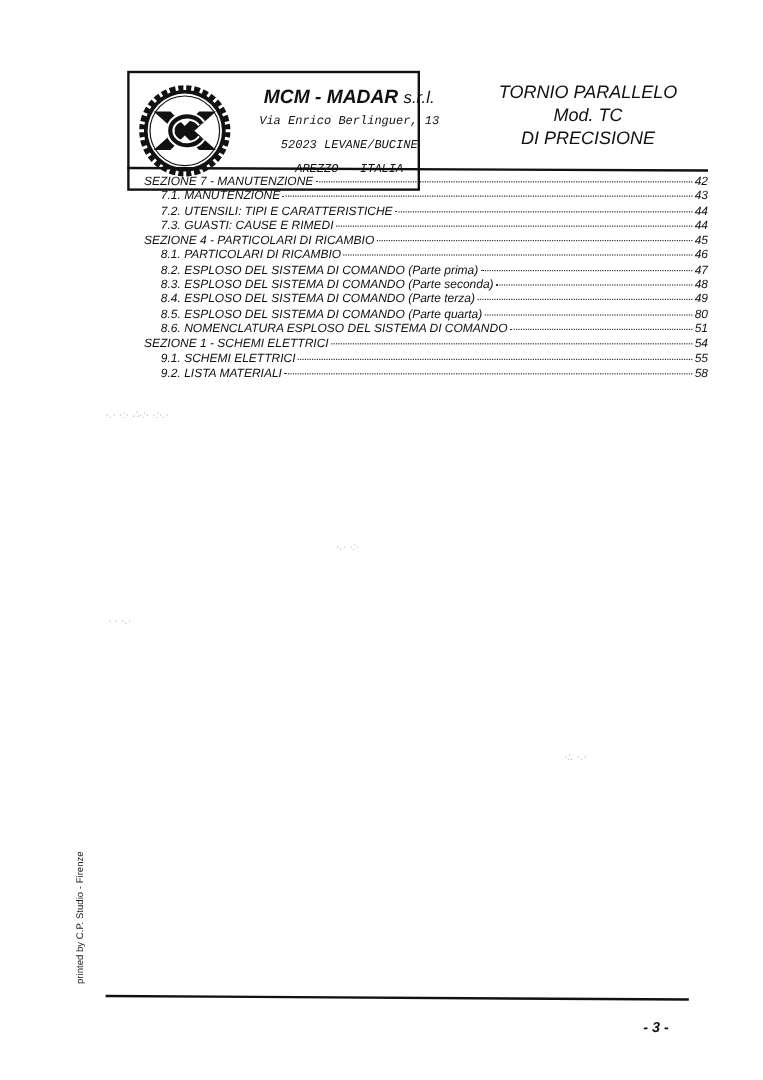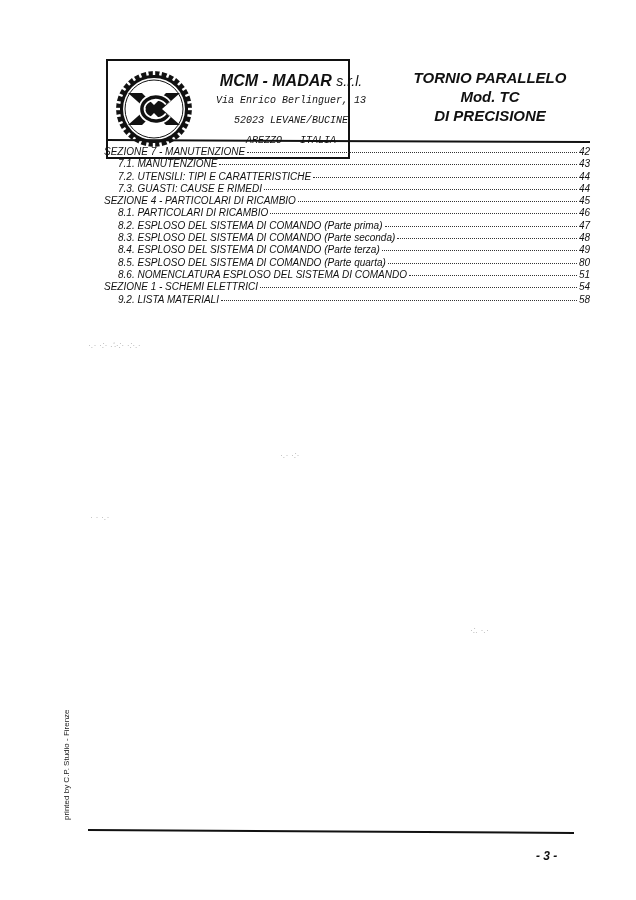--- a/index.html
+++ b/index.html
@@ -18,29 +18,29 @@
   .logo { position: absolute; left: 4px; top: 6px; width: 84px; height: 84px; }
   .company {
     position: absolute; left: 98px; top: 10px; width: 170px; text-align: center;
     font-style: italic; line-height: 20px;
   }
   .company .name { font-size: 16px; font-weight: bold; }
   .company .name .srl { font-weight: normal; font-size: 14px; }
   .company .line { font-size: 10px; font-family: Liberation Mono, monospace; }
   .title-block {
     position: absolute; left: 390px; top: 68px; width: 200px; text-align: center;
-    font-style: italic; font-weight: bold; font-size: 15px; line-height: 19px;
+    font-style: italic; font-weight: normal; font-size: 15px; line-height: 19px;
   }
   .toc { position: absolute; left: 104px; top: 146px; width: 486px; }
   .toc-row {
     display: flex; align-items: baseline; height: 12.3px;
     font-size: 10px; font-style: italic; line-height: 12.3px; white-space: nowrap;
   }
   .toc-row.sub { padding-left: 14px; }
-  .toc-row .label { flex: 0 0 auto; }
+  .toc-row .label { flex: 0 0 auto; margin-left: 16px; }
   .toc-row .leader {
     flex: 1 1 auto; margin: 0 2px; border-bottom: 1px dotted #333; transform: translateY(-2px);
   }
   .toc-row .page { flex: 0 0 auto; font-size: 10px; }
   .scan-mark { position: absolute; color: #bbb; font-size: 9px; font-style: italic; }
   .printer {
     position: absolute; left: 62px; top: 820px; transform: rotate(-90deg); transform-origin: left top;
     font-size: 8px; color: #222; white-space: nowrap;
   }
   .footer-rule {
@@ -172,20 +172,25 @@
       <span class="label">8.6. NOMENCLATURA ESPLOSO DEL SISTEMA DI COMANDO</span>
       <span class="leader"></span>
       <span class="page">51</span>
     </div>
     <div class="toc-row">
       <span class="label">SEZIONE 1 - SCHEMI ELETTRICI</span>
       <span class="leader"></span>
       <span class="page">54</span>
     </div>
     <div class="toc-row sub">
+      <span class="label">9.1. SCHEMI ELETTRICI</span>
+      <span class="leader"></span>
+      <span class="page">55</span>
+    </div>
+    <div class="toc-row sub">
       <span class="label">9.2. LISTA MATERIALI</span>
       <span class="leader"></span>
       <span class="page">58</span>
     </div>
   </div>
 
 <div class="scan-mark" style="left:88px; top:340px;">·.·  ·:·  ∴·:·    ·:·.·</div>
 <div class="scan-mark" style="left:280px; top:450px;">·.·   ·:·</div>
 <div class="scan-mark" style="left:90px; top:512px;">·  ·    ·.·</div>
 <div class="scan-mark" style="left:470px; top:625px;">·:. ·.·</div>

